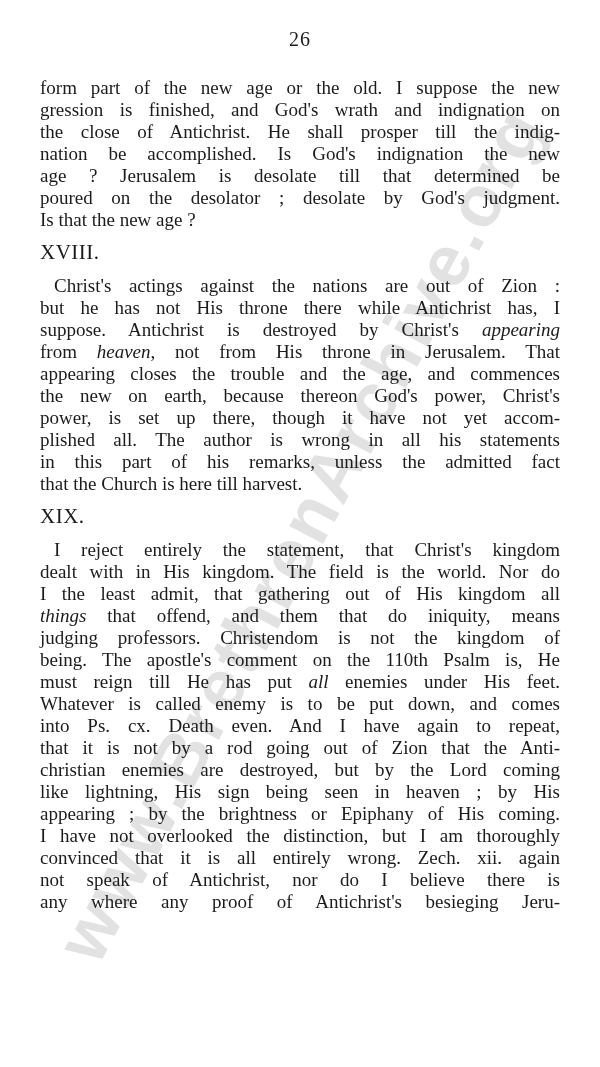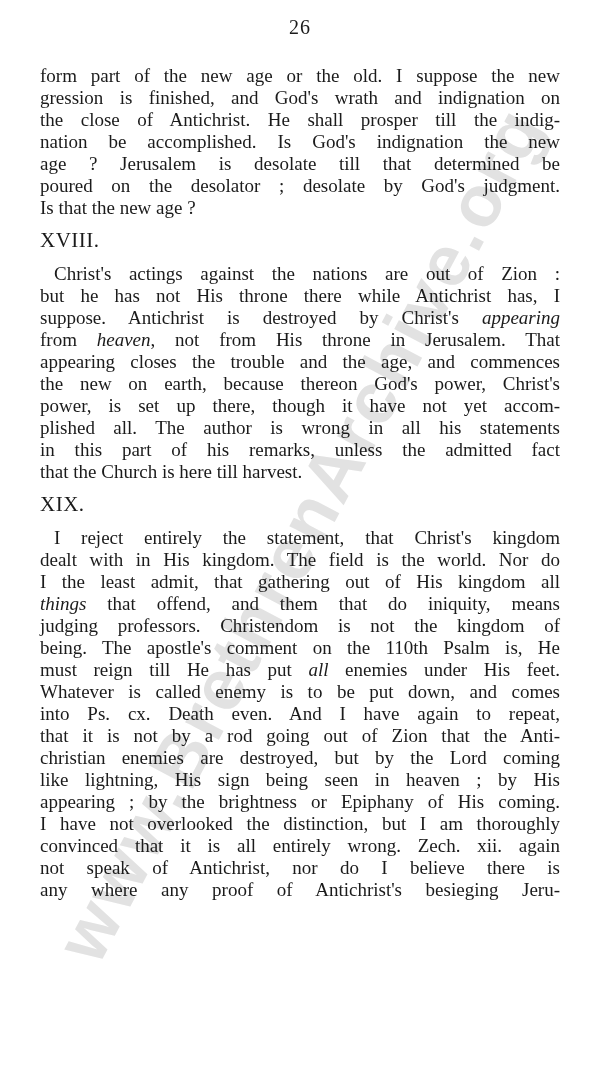--- a/index.html
+++ b/index.html
@@ -26,21 +26,21 @@
     font-size: 72px;
     letter-spacing: 3px;
     color: #e2e2e2;
     white-space: nowrap;
     z-index: 0;
     user-select: none;
   }
   .page-number {
     position: relative;
     z-index: 1;
-    padding-top: 16px;
+    padding-top: 28px;
     text-align: center;
     font-size: 20px;
     letter-spacing: 1px;
   }
   .text-block {
     position: relative;
     z-index: 1;
     margin: 26px 40px 16px 40px;
   }
   .line {

